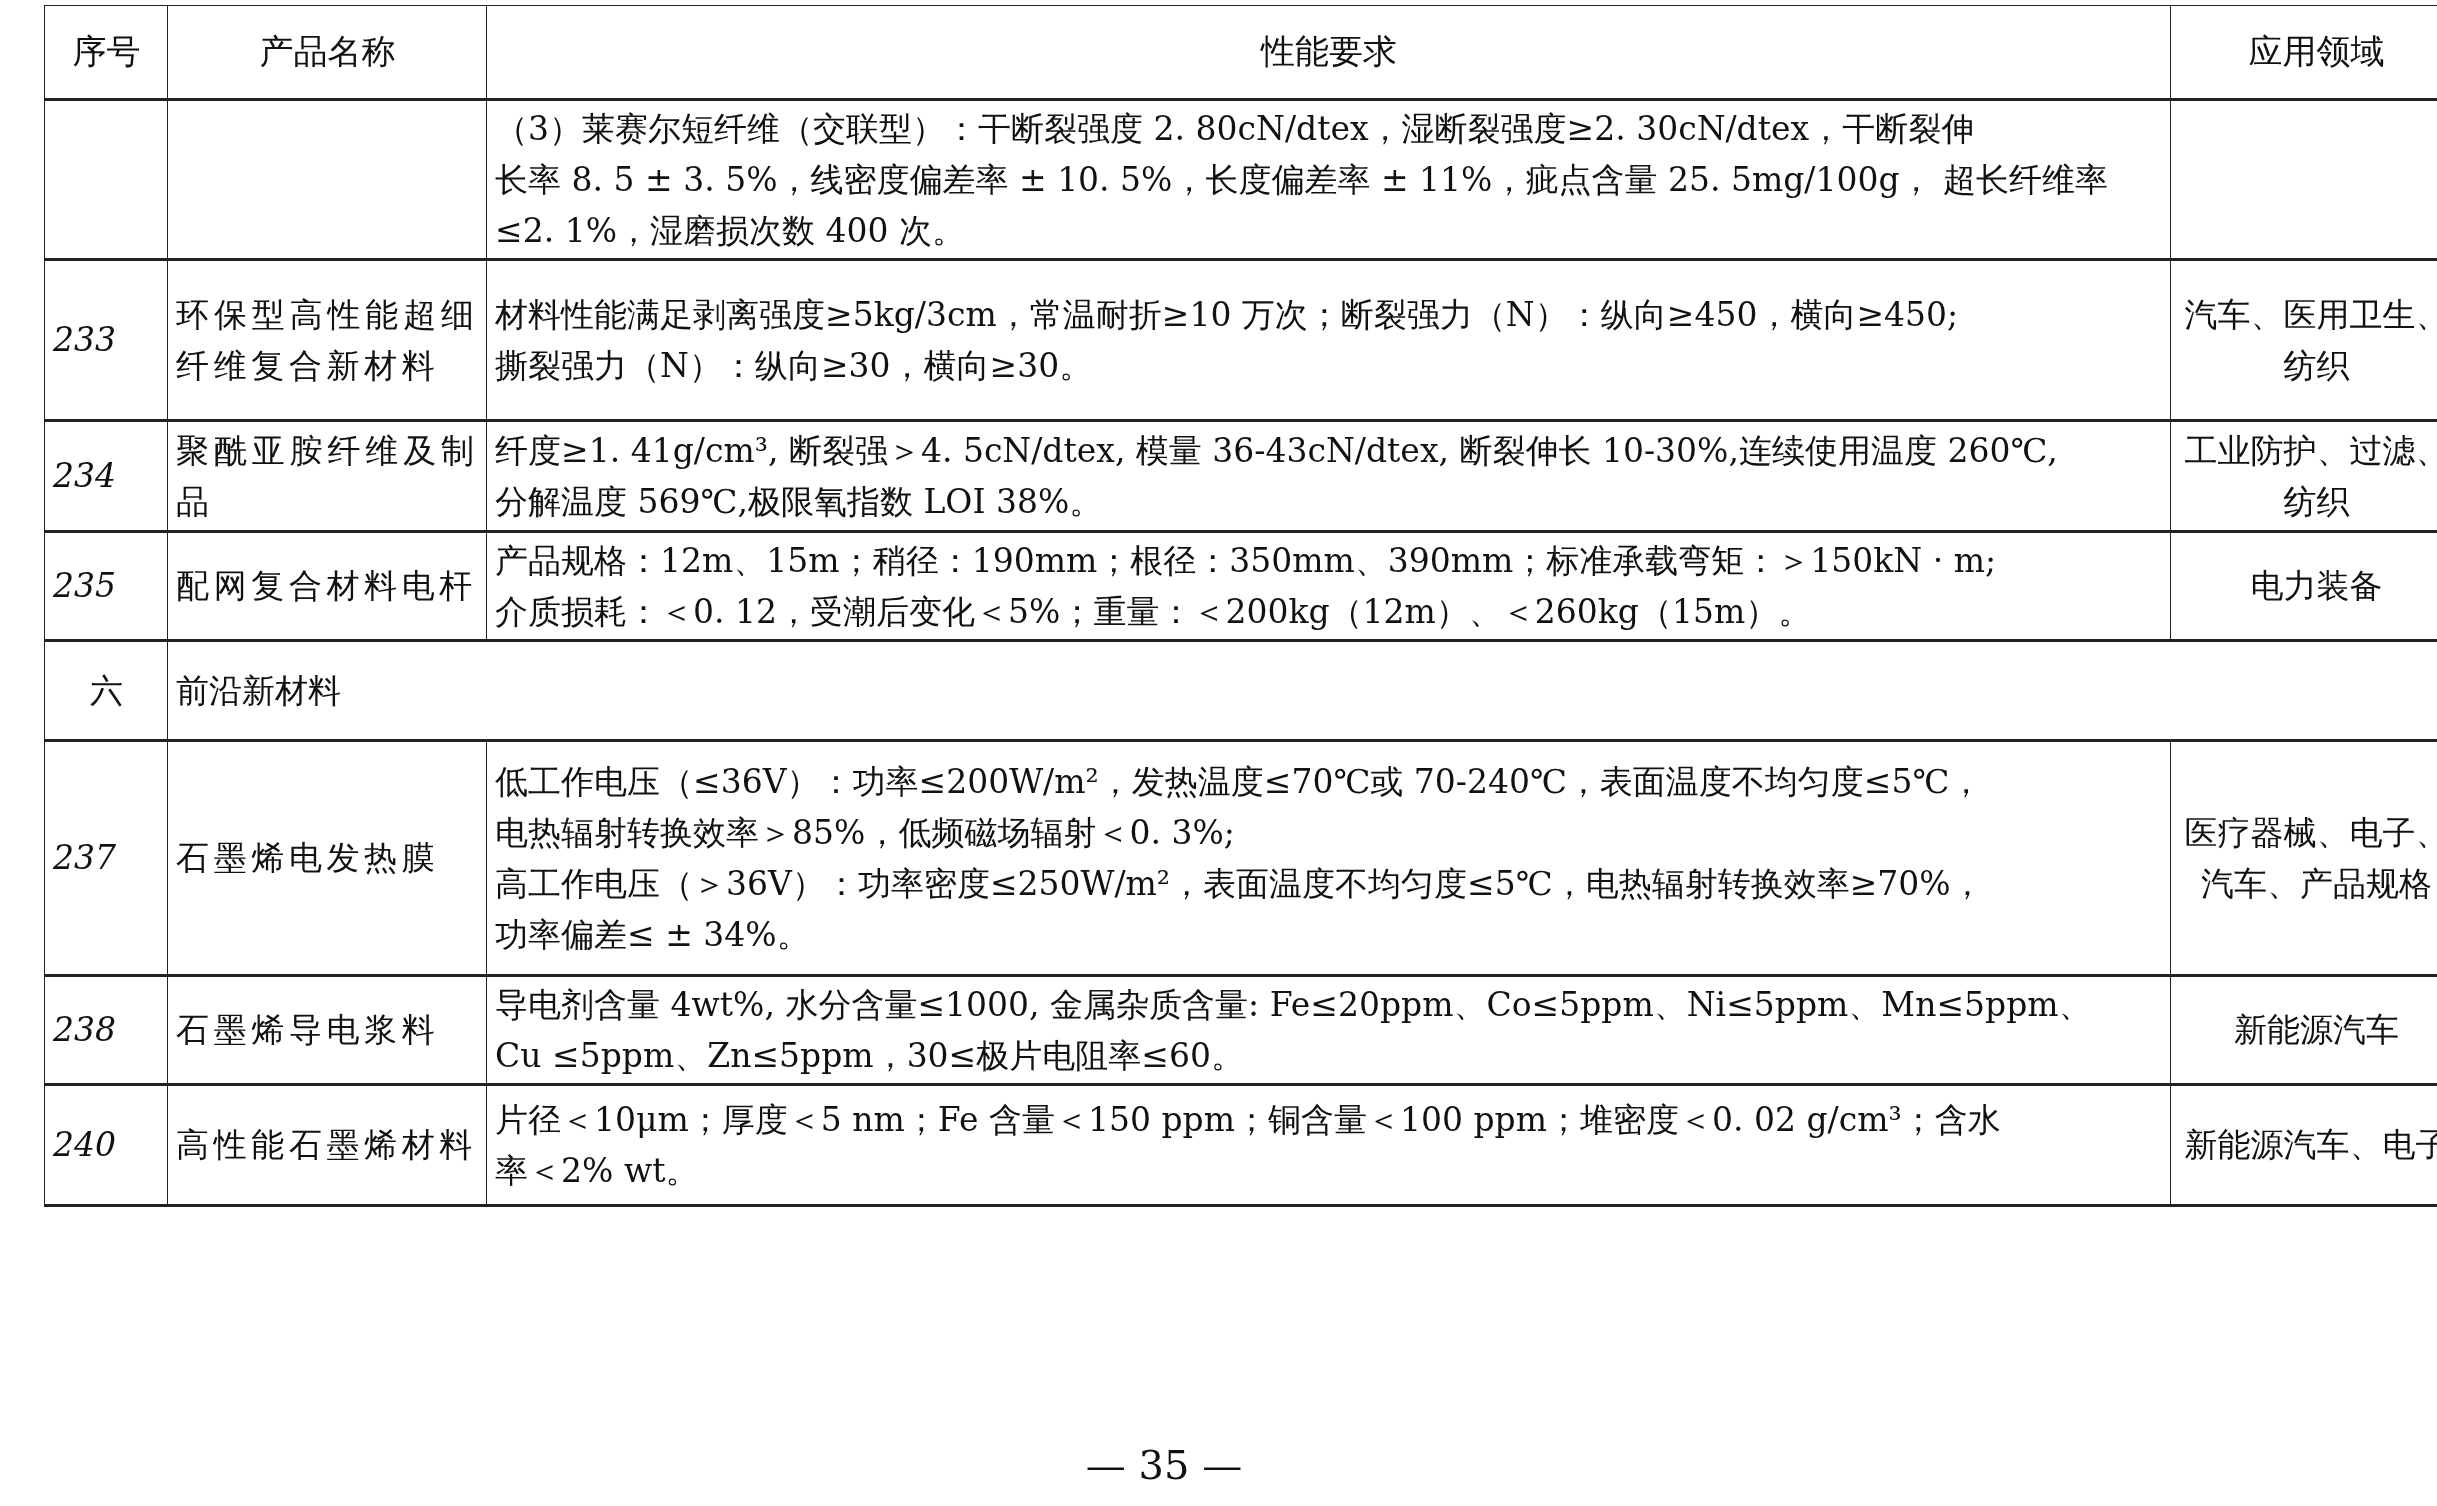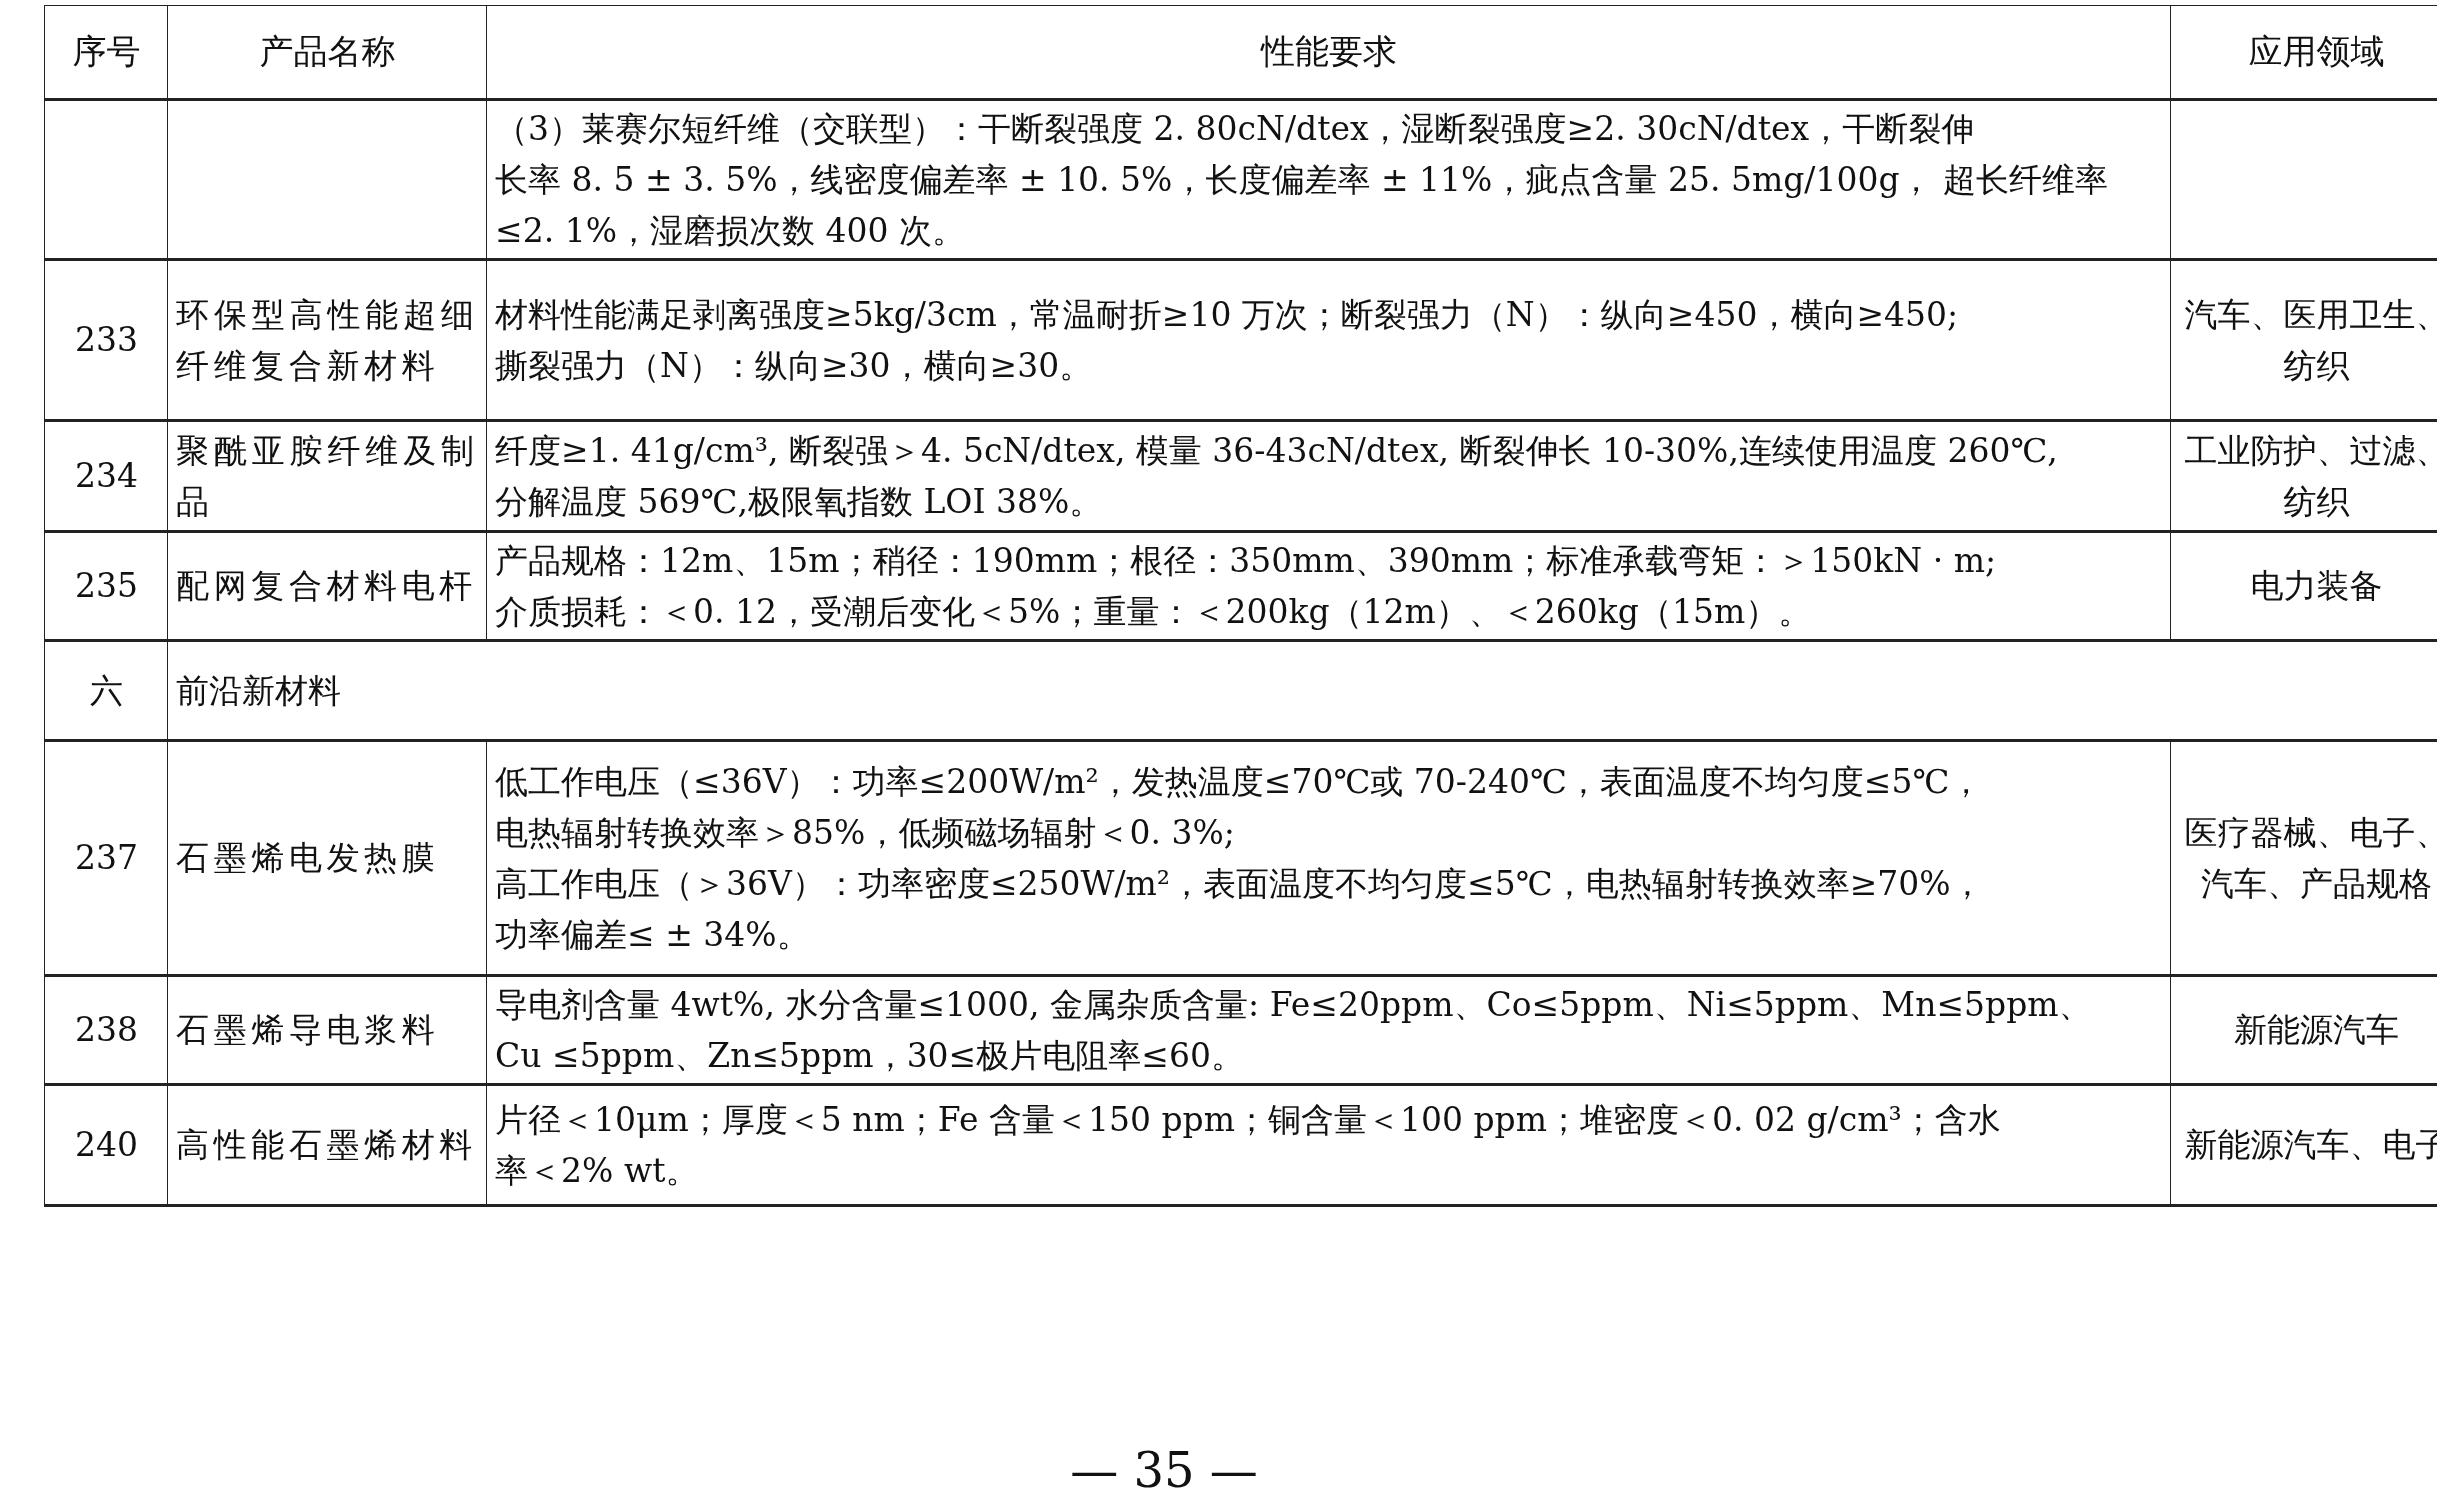--- a/index.html
+++ b/index.html
@@ -3,28 +3,28 @@
 <meta charset="utf-8">
 <style>
   html,body{margin:0;padding:0;background:#ffffff;}
   body{width:2438px;height:1506px;position:relative;overflow:hidden;
        font-family:"DejaVu Serif","Liberation Serif",serif;color:#111;}
   table{position:absolute;left:12.4px;top:4.6px;border-collapse:collapse;table-layout:fixed;width:2417px;margin-left:32px;}
   td,th{border:1.5px solid #222;padding:0 7.7px;font-weight:normal;vertical-align:middle;}
   tr.thick td{border-top:3.1px solid #222;}
   th{font-size:34px;height:92px;text-align:center;font-family:"DejaVu Sans","Liberation Sans",sans-serif;}
   td{font-size:33px;line-height:51px;}
-  td.num{text-align:center;}
+  td.num{text-align:left;font-style:italic;}
   td.name{text-align:justify;text-align-last:left;letter-spacing:4.6px;}
   td.req{text-align:left;}
   td.area{text-align:center;padding:0 3.1px;}
   .req-line{display:block;}
   .section-no{text-align:center;font-family:"DejaVu Sans","Liberation Sans",sans-serif;}
   .section-title{font-family:"DejaVu Sans","Liberation Sans",sans-serif;}
-  .page-num{position:absolute;left:0;width:2328px;top:1442px;text-align:center;font-size:48px;}
+  .page-num{position:absolute;left:0;width:2328px;top:1442px;text-align:center;font-size:40px;}
 </style>
 </head>
 <body>
 
 <table>
   <colgroup>
     <col style="width:123px">
     <col style="width:319px">
     <col style="width:1684px">
     <col style="width:291px">

